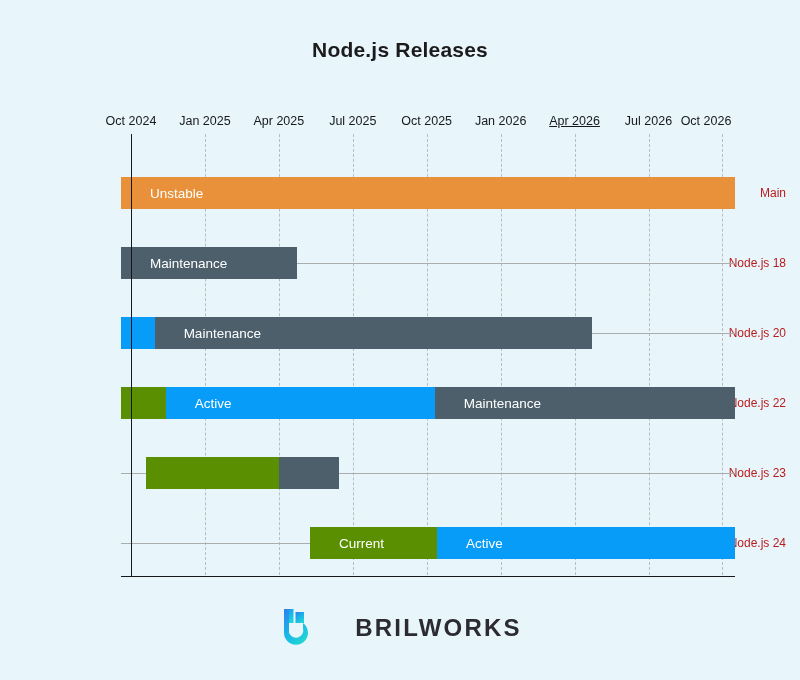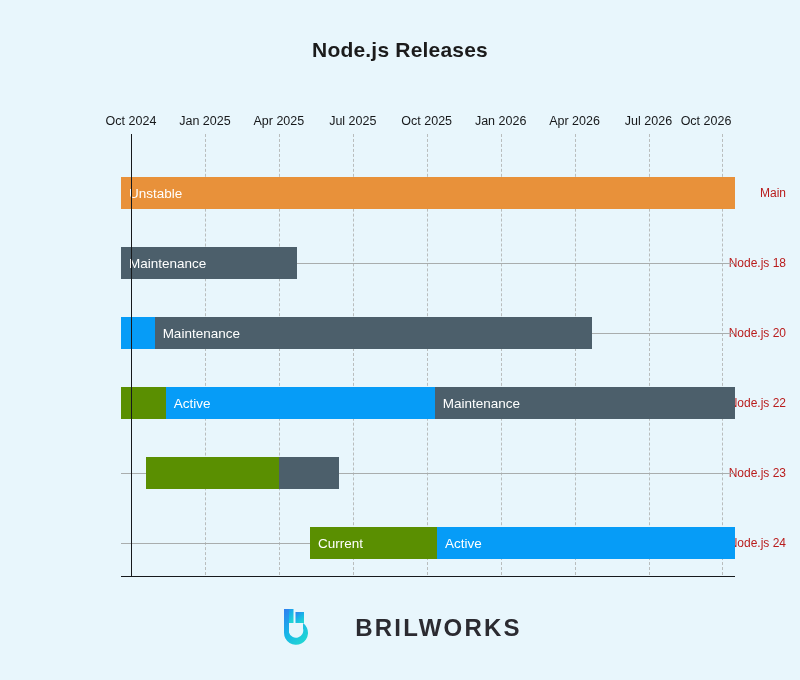--- a/index.html
+++ b/index.html
@@ -105,21 +105,21 @@
     position: absolute;
     height: 32px;
     transform: translateY(-50%);
     display: flex;
     align-items: center;
     box-sizing: border-box;
   }
   .bar-seg .seg-text {
     color: #ffffff;
     font-size: 13.5px;
-    padding-left: 8px;
+    padding-left: 29px;
     white-space: nowrap;
     overflow: hidden;
   }
 
   
   .logo-wrap {
     position: absolute;
     left: 0;
     top: 606px;
     width: 800px;
@@ -144,21 +144,21 @@
 
   <div class="chart-title">Node.js Releases</div>
 
   <div id="tick-labels">
       <div class="tick-label" style="left: 130.981px;">Oct 2024</div>
       <div class="tick-label" style="left: 204.912px;">Jan 2025</div>
       <div class="tick-label" style="left: 278.843px;">Apr 2025</div>
       <div class="tick-label" style="left: 352.775px;">Jul 2025</div>
       <div class="tick-label" style="left: 426.706px;">Oct 2025</div>
       <div class="tick-label" style="left: 500.638px;">Jan 2026</div>
-      <div class="tick-label" style="left: 574.569px;">Apr 2026</div>
+      <div class="tick-label" style="left: 574.569px; text-decoration: underline;">Apr 2026</div>
       <div class="tick-label" style="left: 648.5px;">Jul 2026</div>
       <div class="tick-label" style="left: 706px;">Oct 2026</div>
     </div>
 
   <div id="row-labels">
       <div class="row-label" style="top: 193px;">Main</div>
       <div class="row-label" style="top: 263px;">Node.js 18</div>
       <div class="row-label" style="top: 333px;">Node.js 20</div>
       <div class="row-label" style="top: 403px;">Node.js 22</div>
       <div class="row-label" style="top: 473px;">Node.js 23</div>

